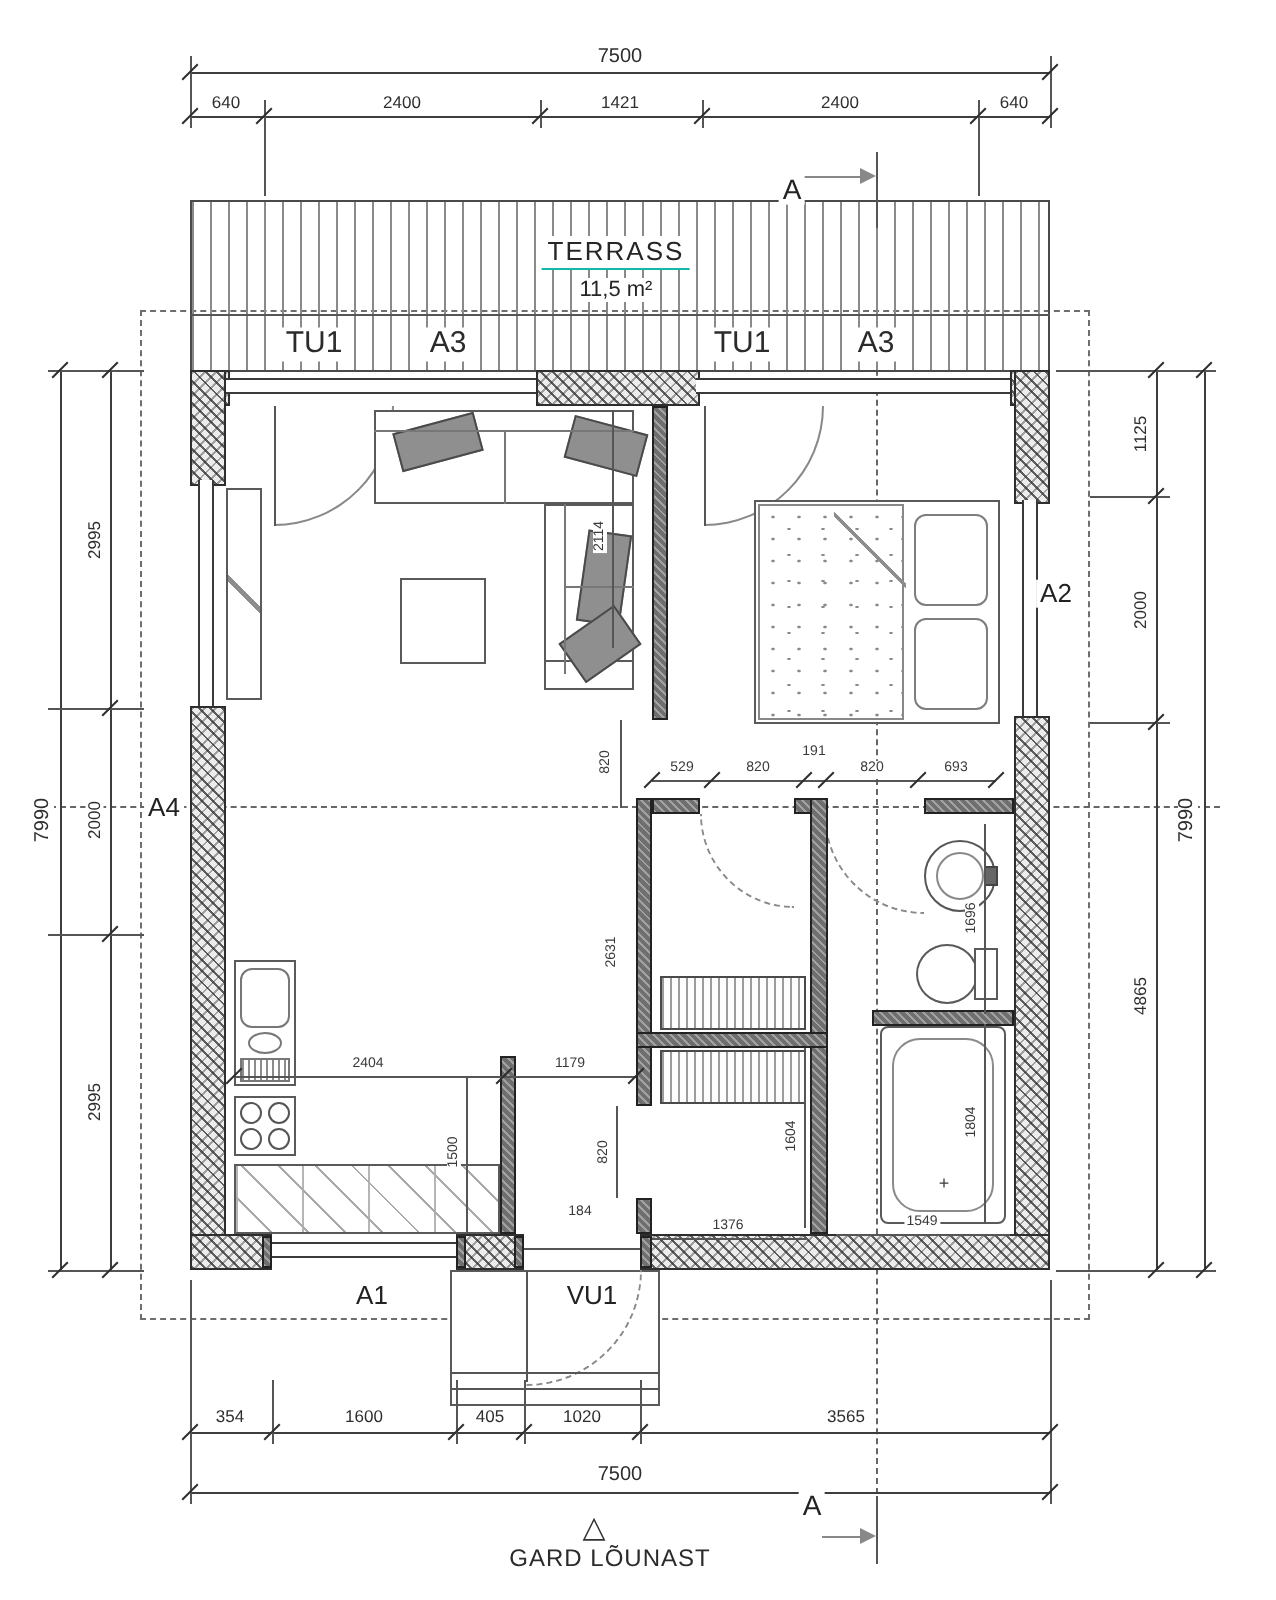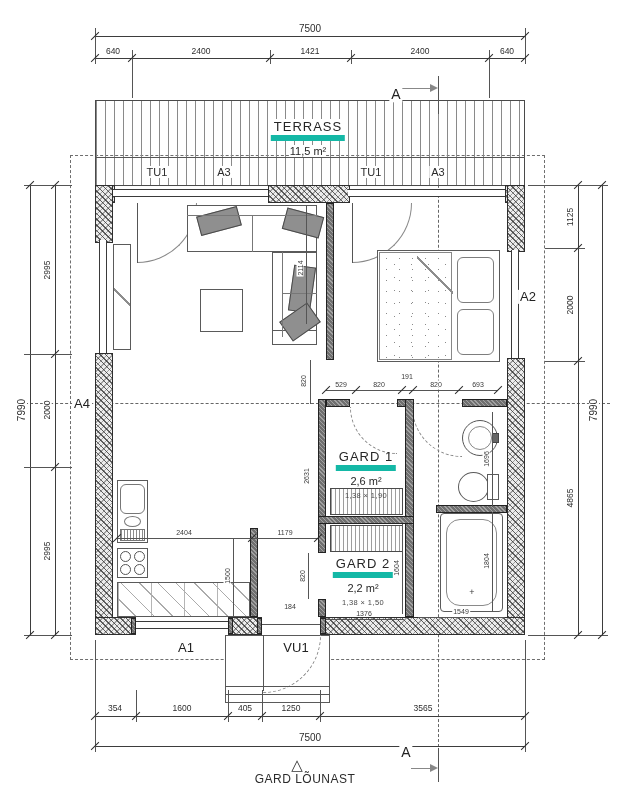--- a/index.html
+++ b/index.html
@@ -19,26 +19,26 @@
   .winv{position:absolute;background:#fff;border-left:1px solid #3a3a3a;border-right:1px solid #3a3a3a;box-sizing:border-box;z-index:3}
   .furn{position:absolute;border:1px solid #5a5a5a;box-sizing:border-box;background:#fff;z-index:2}
   .wrd{position:absolute;box-sizing:border-box;border:1px solid #4a4a4a;background-color:#fdfdfd;z-index:2;
        background-image:repeating-linear-gradient(90deg,#9c9c9c 0 1px,transparent 1px 4px)}
   .cnt{position:absolute;box-sizing:border-box;border:1px solid #5a5a5a;background-color:#fff;z-index:2;
        background-image:repeating-linear-gradient(45deg,transparent 0 12px,#ababab 12px 13px),
                         repeating-linear-gradient(90deg,#b5b5b5 0 1px,transparent 1px 33px)}
   .spk{background-image:radial-gradient(#8a8a8a 0.7px,transparent 1px),radial-gradient(#8a8a8a 0.7px,transparent 1px);
        background-size:13px 11px,17px 13px;background-position:0 0,6px 5px}
   .room{position:absolute;transform:translateX(-50%);text-align:center;color:#262626;z-index:6}
-  .rn{display:inline-block;border-bottom:6px solid #14b8a6;padding:0 3px;font-size:14px;letter-spacing:1px;line-height:1.25;white-space:nowrap}
+  .rn{display:inline-block;border-bottom:1px solid #14b8a6;padding:0 3px;font-size:14px;letter-spacing:1px;line-height:1.25;white-space:nowrap}
   .rn.sm{font-size:13px}
   .ra{font-size:11px;margin-top:1px}
   .rd{font-size:7.5px;color:#4a4a4a;margin-top:2px;letter-spacing:.4px;white-space:nowrap}
   .mk{position:absolute;font-size:13px;color:#222;transform:translate(-50%,-50%);background:#fff;padding:0 2px;line-height:1.1;z-index:6;white-space:nowrap}
-  .chip{position:absolute;font-size:11px;color:#2b2b2b;background:#fff;padding:0 2px;transform:translate(-50%,-50%);line-height:1.1;z-index:6;white-space:nowrap}
+  .chip{position:absolute;font-size:15px;color:#2b2b2b;background:#fff;padding:0 2px;transform:translate(-50%,-50%);line-height:1.1;z-index:6;white-space:nowrap}
   .bnd{position:absolute;border:1px dashed #6e6e6e;box-sizing:border-box;z-index:1}
   .vd{position:absolute;width:0;border-left:1px dashed #666;z-index:1}
   .hd{position:absolute;height:0;border-top:1px dashed #666;z-index:1}
   .arc{position:absolute;box-sizing:border-box;z-index:2}
   .ah{position:absolute;width:0;height:0;border-style:solid;z-index:5}
   .circ{position:absolute;border:1.5px solid #555;border-radius:50%;box-sizing:border-box;background:#fff;z-index:2}
   .throw{position:absolute;background:#8f8f8f;border:1px solid #4a4a4a;box-sizing:border-box;z-index:2}
   .diag{background-image:linear-gradient(45deg,transparent 48.5%,#8d8d8d 48.5% 51.5%,transparent 51.5%)}
   .tri{position:absolute;font-size:15px;color:#333;transform:translate(-50%,-50%);line-height:1;z-index:6}
   .view{position:absolute;font-size:12px;color:#2b2b2b;transform:translateX(-50%);letter-spacing:.5px;z-index:6;white-space:nowrap}
@@ -115,21 +115,21 @@
   <div class="ln thin" style="left:528px;top:185px;width:80px;height:1px"></div>
   <div class="ln thin" style="left:545px;top:248px;width:40px;height:1px"></div>
   <div class="ln thin" style="left:545px;top:361px;width:40px;height:1px"></div>
   <div class="ln thin" style="left:528px;top:635px;width:80px;height:1px"></div>
   <span class="mk" style="left:528px;top:297px">A2</span>
 
   <div class="ln" style="left:95px;top:716px;width:430px;height:1px"></div>
   <span class="dl" style="left:115px;top:708px">354</span>
   <span class="dl" style="left:182px;top:708px">1600</span>
   <span class="dl" style="left:245px;top:708px">405</span>
-  <span class="dl" style="left:291px;top:708px">1250</span>
+  <span class="dl" style="left:291px;top:708px">1020</span>
   <span class="dl" style="left:423px;top:708px">3565</span>
   <span class="tick" style="left:95px;top:716px"></span>
   <span class="tick" style="left:136px;top:716px"></span>
   <span class="tick" style="left:228px;top:716px"></span>
   <span class="tick" style="left:262px;top:716px"></span>
   <span class="tick" style="left:320px;top:716px"></span>
   <span class="tick" style="left:525px;top:716px"></span>
   <div class="ln" style="left:95px;top:746px;width:430px;height:1px"></div>
   <span class="dl" style="left:310px;top:738px;font-size:10px">7500</span>
   <span class="tick" style="left:95px;top:746px"></span>
@@ -244,30 +244,20 @@
 
   <div class="circ" style="left:462px;top:420px;width:36px;height:36px"></div>
   <div class="circ" style="left:468px;top:426px;width:24px;height:24px;border-width:1px;border-color:#888"></div>
   <div class="furn" style="left:492px;top:433px;width:7px;height:10px;border-color:#444;background:#666"></div>
   <div class="furn" style="left:458px;top:472px;width:31px;height:30px;border-radius:50%"></div>
   <div class="furn" style="left:487px;top:474px;width:12px;height:26px"></div>
   <div class="furn" style="left:440px;top:513px;width:63px;height:99px;border-radius:4px"></div>
   <div class="furn" style="left:446px;top:519px;width:51px;height:87px;border-radius:14px;border-color:#8a8a8a"></div>
   <span class="dl dls" style="left:472px;top:592px;background:transparent;font-size:9px">+</span>
 
-  <div class="room" style="left:366px;top:447px">
-    <span class="rn sm">GARD 1</span><br>
-    <span class="ra">2,6 m²</span>
-    <div class="rd">1,38 × 1,90</div>
-  </div>
-  <div class="room" style="left:363px;top:554px">
-    <span class="rn sm">GARD 2</span><br>
-    <span class="ra">2,2 m²</span>
-    <div class="rd">1,38 × 1,50</div>
-  </div>
 
   <span class="mk" style="left:186px;top:648px">A1</span>
   <span class="mk" style="left:296px;top:648px">VU1</span>
 
   <div class="ln thin" style="left:326px;top:390px;width:172px;height:1px"></div>
   <span class="tick" style="left:326px;top:390px"></span>
   <span class="tick" style="left:356px;top:390px"></span>
   <span class="tick" style="left:402px;top:390px"></span>
   <span class="tick" style="left:413px;top:390px"></span>
   <span class="tick" style="left:459px;top:390px"></span>

